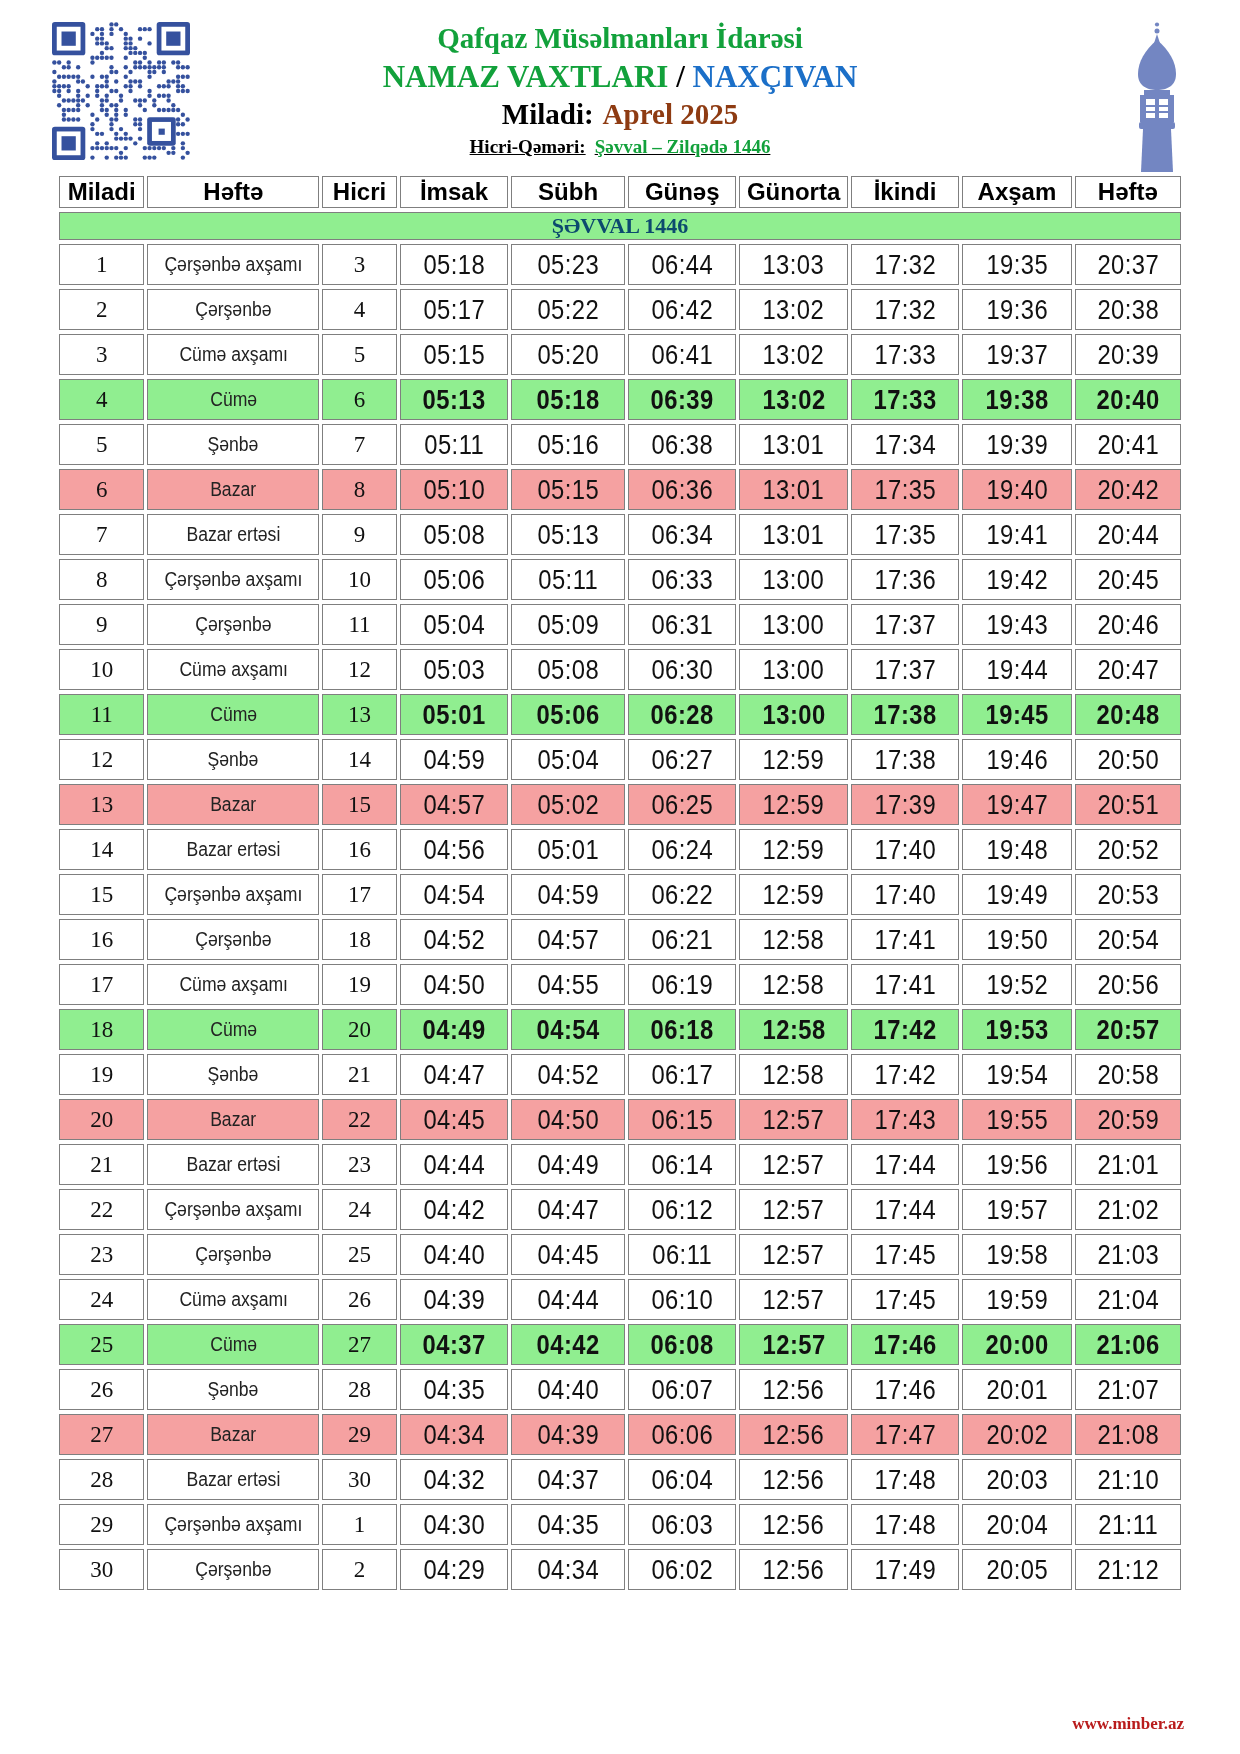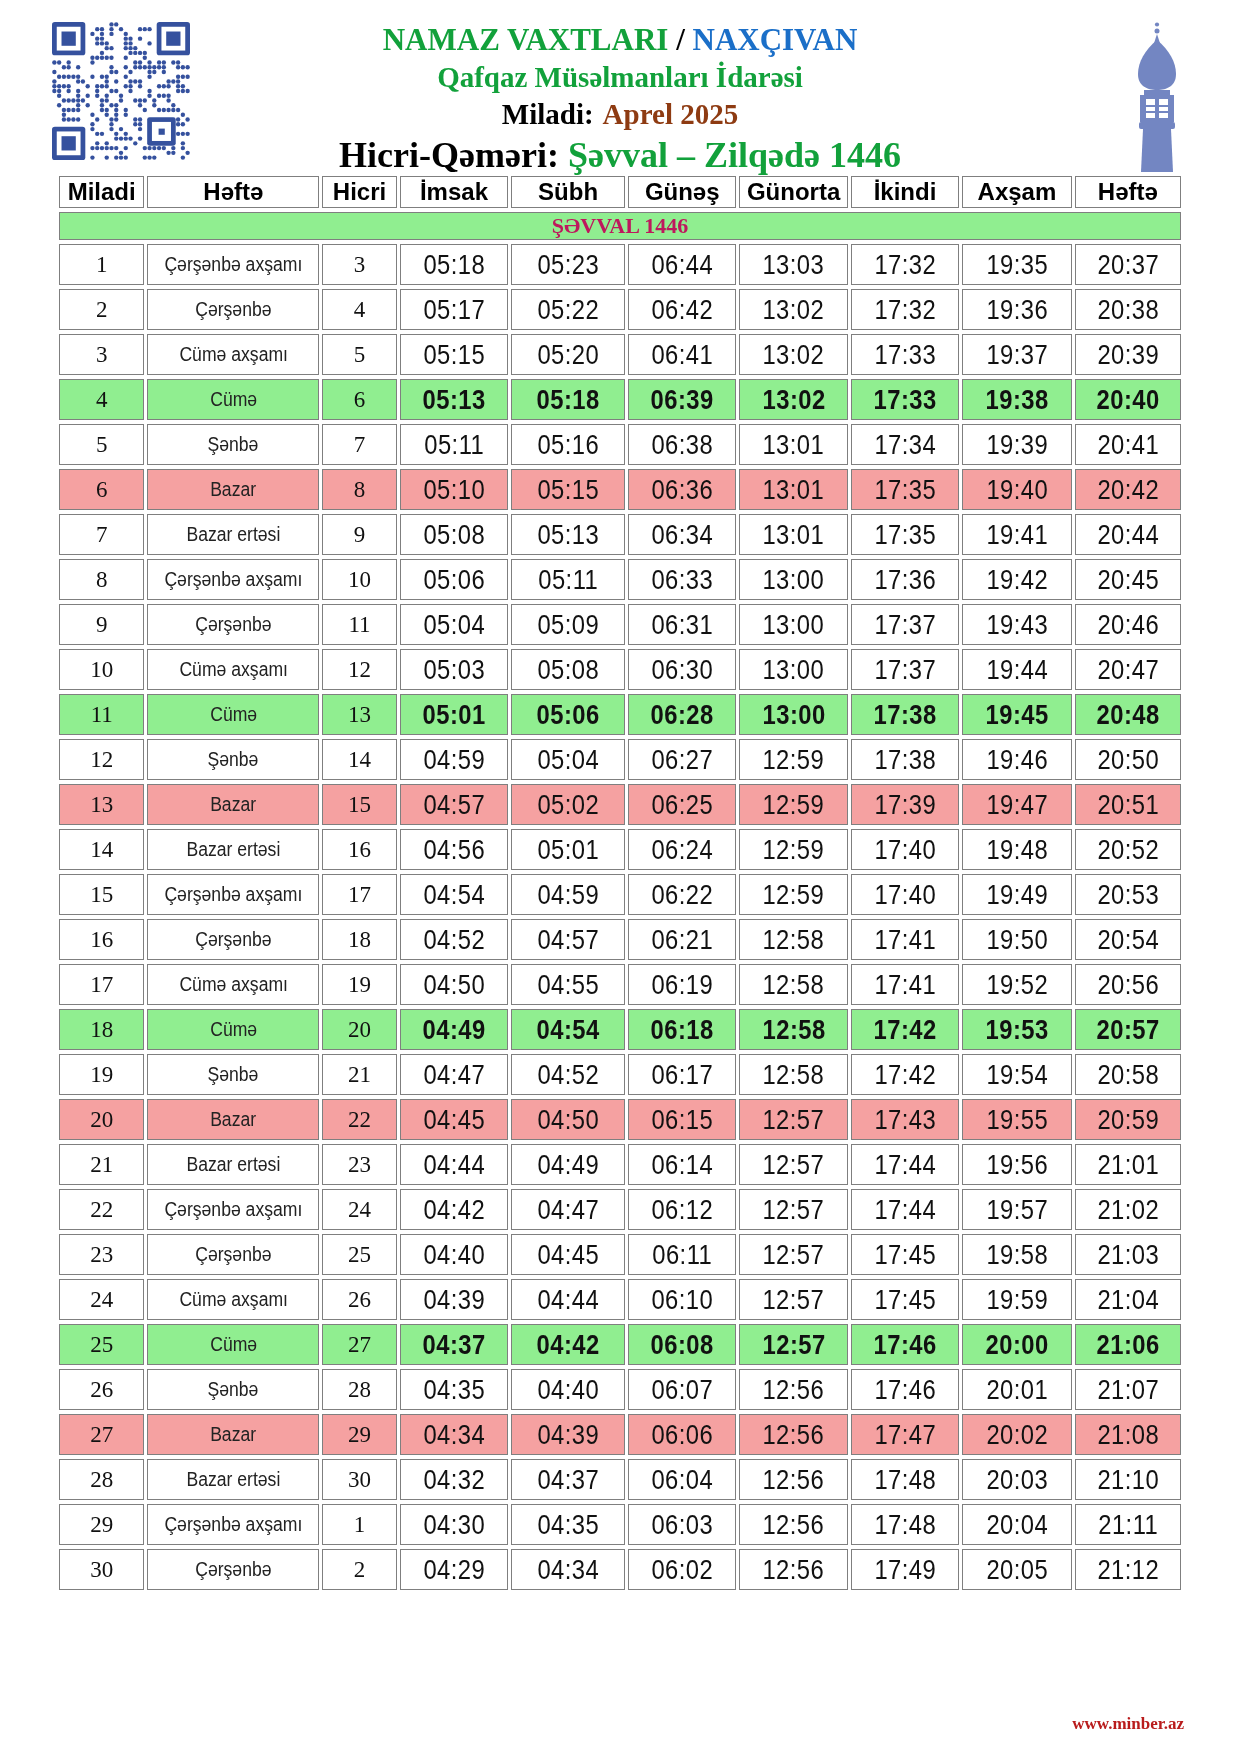--- a/index.html
+++ b/index.html
@@ -27,21 +27,21 @@
   .minaret-wrap svg{width:100%;height:100%;}
   .titles{text-align:center;padding-top:24px;line-height:1.0;}
   .t-line{font-weight:bold;margin:0 0 8px 0;white-space:pre;}
   .t1{font-size:29px;color:var(--green-text);}
   .t2{font-size:31px;}
   .t2 .green{color:var(--green-text);}
   .t2 .sep{color:#000;}
   .t2 .blue{color:var(--blue-text);}
   .t3{font-size:29px;color:#000;}
   .t3 .brown{color:var(--brown-text);}
-  .t4{font-size:36px;color:#000;}
+  .t4{font-size:19px;color:#000;text-decoration:underline;}
   .t4 .green{color:var(--green-text);}
   .label{margin-right:9px;}
 
   table.ptable{
     width:1128px;margin:0 auto 0 56px;
     border-collapse:separate;border-spacing:3px 4px;
     table-layout:fixed;
   }
   .ptable th,.ptable td{
     border:1px solid var(--border);
@@ -52,21 +52,21 @@
   .ptable thead th{
     font-family:Liberation Sans, sans-serif;
     font-size:24px;font-weight:bold;height:32px;
   }
   .col-0{width:7.8%}.col-1{width:15.7%}.col-2{width:6.8%}.col-3{width:9.9%}
   .col-4{width:10.4%}.col-5{width:9.9%}.col-6{width:9.9%}.col-7{width:9.9%}
   .col-8{width:10.0%}.col-9{width:9.7%}
   td.section-cell{
     background:var(--section-bg);
     font-family:"Liberation Serif", serif;
-    font-size:22px;font-weight:bold;height:26px;color:#be185d;
+    font-size:22px;font-weight:bold;height:26px;color:#0c4a6e;
   }
   tr.data-row td{height:41px;}
   td.num-cell{font-family:"Liberation Serif", serif;font-size:23px;color:#111;}
   .hefte-text{
     display:inline-block;font-family:"Liberation Sans", sans-serif;
     font-size:20px;color:#222;transform:scaleX(0.88);transform-origin:center;
   }
   .time-text{
     display:inline-block;font-family:"Liberation Sans", sans-serif;
     font-size:28px;color:#111;transform:scaleX(0.85);transform-origin:center;
@@ -340,22 +340,22 @@
           <rect x="0" y="22" width="7" height="7" fill="var(--qr-blue)" rx="0.6"></rect>
           <rect x="1" y="23" width="5" height="5" fill="#ffffff"></rect>
           <rect x="2" y="24" width="3" height="3" fill="var(--qr-blue)"></rect>
           <rect x="20" y="20" width="6" height="6" fill="var(--qr-blue)" rx="0.5"></rect>
           <rect x="21" y="21" width="4" height="4" fill="#ffffff"></rect>
           <rect x="22.4" y="22.4" width="1.3" height="1.3" fill="var(--qr-blue)"></rect>
         </svg>
     </div>
 
     <div class="titles">
+      <div class="t-line t1">Qafqaz Müsəlmanları İdarəsi</div>
       <div class="t-line t2"><span class="green">NAMAZ VAXTLARI</span><span class="sep"> / </span><span class="blue">NAXÇIVAN</span></div>
-      <div class="t-line t1">Qafqaz Müsəlmanları İdarəsi</div>
       <div class="t-line t3"><span class="label">Miladi:</span><span class="brown">Aprel 2025</span></div>
       <div class="t-line t4"><span class="label">Hicri-Qəməri:</span><span class="green">Şəvval – Zilqədə 1446</span></div>
     </div>
 
     <div class="minaret-wrap">
       <svg viewBox="0 0 80 152" xmlns="http://www.w3.org/2000/svg">
         <g fill="var(--minaret-blue)">
           <circle cx="48" cy="4.5" r="2.1"></circle>
           <circle cx="48" cy="11" r="2.5"></circle>
           <polygon points="48,14 54.5,34 41.5,34"></polygon>

